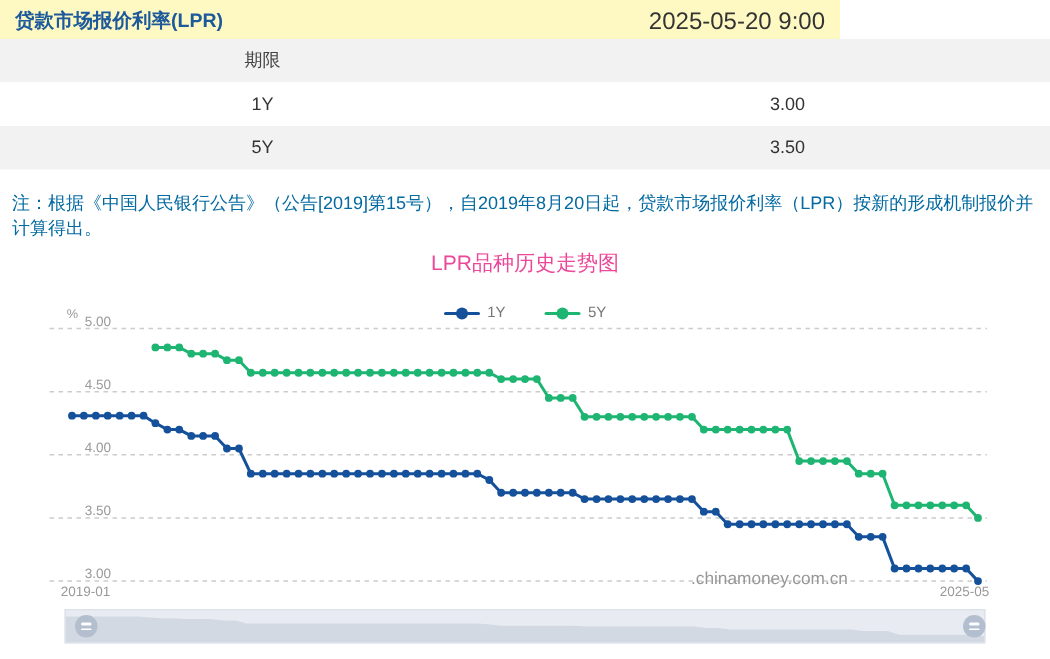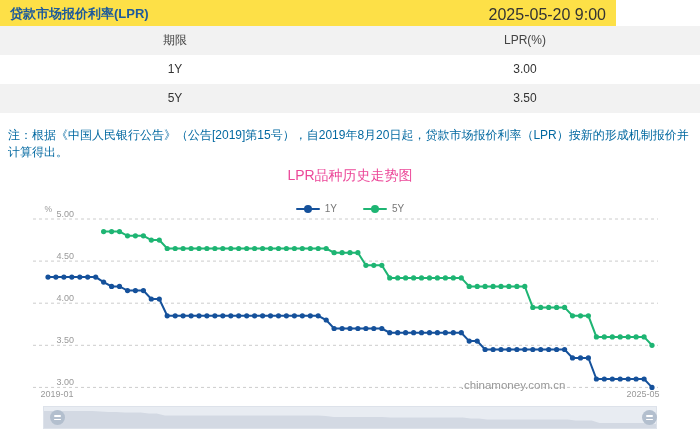--- a/index.html
+++ b/index.html
@@ -2,21 +2,21 @@
 <html><head>
 <meta charset="utf-8">
 <style>
   html,body{margin:0;padding:0;background:#fff;}
   .page{
     position:relative; width:700px; height:439px; overflow:hidden;
     background:#fff; font-family:"Liberation Sans","DejaVu Sans",sans-serif;
     -webkit-font-smoothing:antialiased;
   }
   
-  .topbar{position:absolute;left:0;top:0;width:616px;height:26px;background:#fde047;}
+  .topbar{position:absolute;left:0;top:0;width:560px;height:26px;background:#fef9c3;}
   .page-title{position:absolute;left:10px;top:5px;font-size:13px;font-weight:bold;color:#1d5a9b;}
   .publish-time{position:absolute;right:10px;top:6px;font-size:16px;color:#333;}
   
   .lpr-table{position:absolute;left:0;top:26px;width:700px;}
   .trow{display:flex;height:29px;line-height:29px;font-size:12px;color:#333;}
   .trow.gray{background:#f2f2f2;}
   .trow.white{background:#ffffff;}
   .cell{width:50%;text-align:center;}
   .thead .cell{color:#444;}
   
@@ -45,21 +45,20 @@
 <div class="page">
 
   <div class="topbar">
     <div class="page-title">贷款市场报价利率(LPR)</div>
     <div class="publish-time">2025-05-20 9:00</div>
   </div>
 
   <div class="lpr-table">
     <div class="trow gray thead">
       <div class="cell">期限</div>
-      <div class="cell">LPR(%)</div>
     </div>
     <div class="trow white">
       <div class="cell">1Y</div>
       <div class="cell">3.00</div>
     </div>
     <div class="trow gray">
       <div class="cell">5Y</div>
       <div class="cell">3.50</div>
     </div>
   </div>

